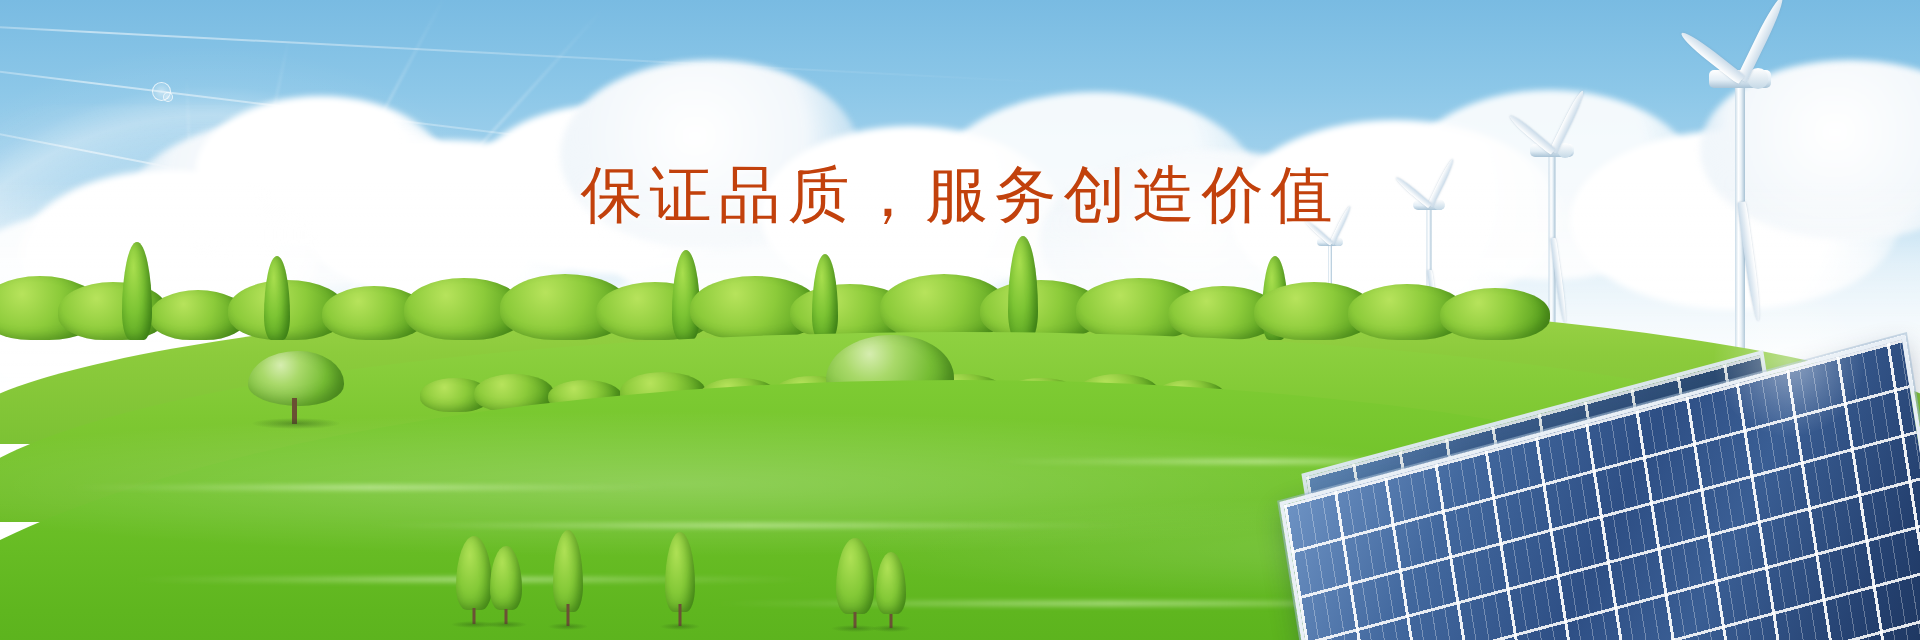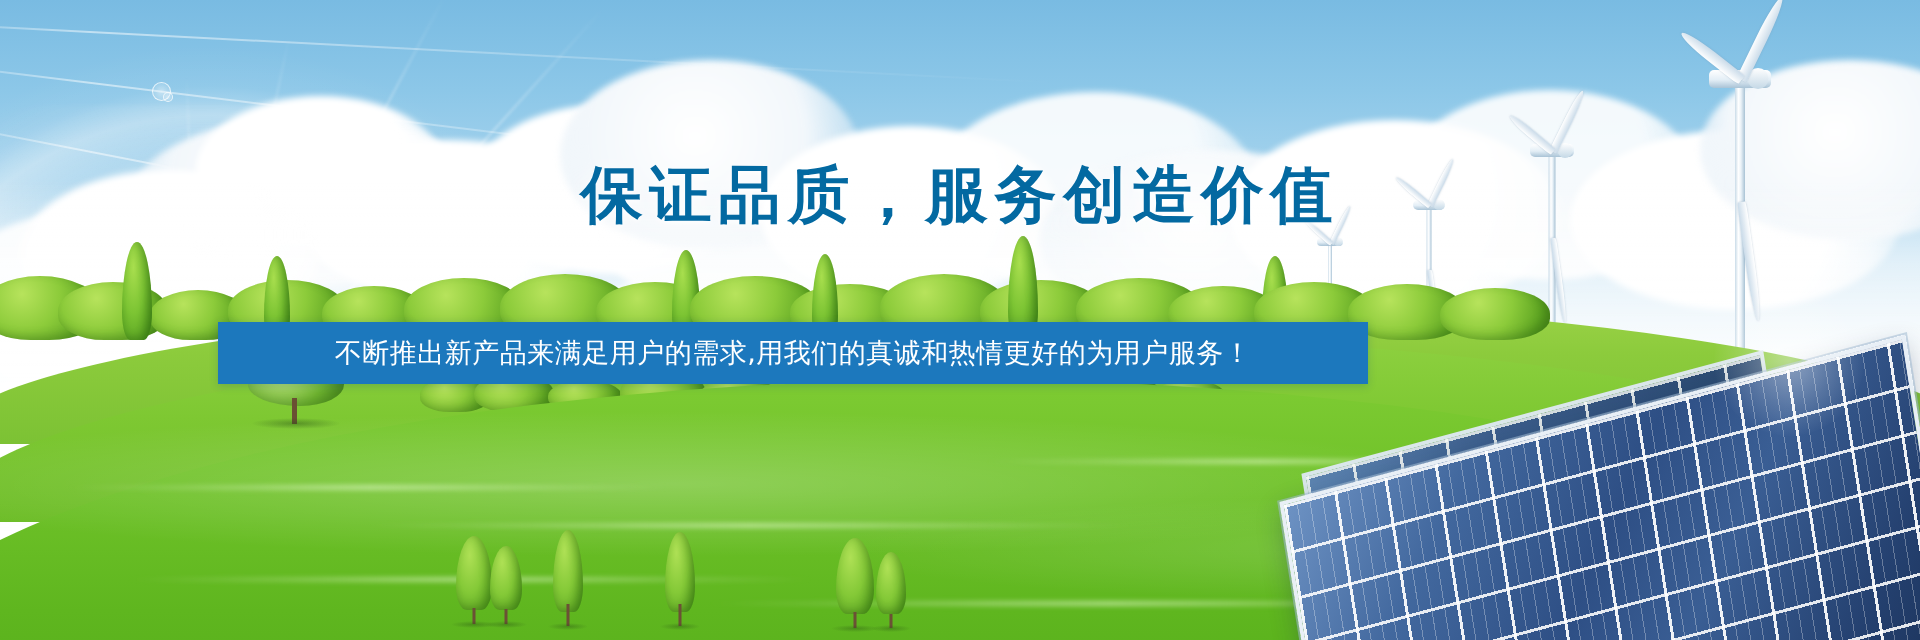--- a/index.html
+++ b/index.html
@@ -229,23 +229,23 @@
   }
   .solar-glare{
     position:absolute;right:96px;top:36px;width:150px;height:150px;border-radius:50%;
     background:radial-gradient(circle,rgba(255,255,255,.42) 0%,rgba(255,255,255,.16) 42%,rgba(255,255,255,0) 72%);
   }
 
   
   .headline{
     position:absolute;left:0;right:0;top:162px;
     text-align:center;
-    color:#0369a1;
+    color:#c2410c;
     font-size:62px;
-    font-weight:bold;
+    font-weight:normal;
     letter-spacing:7px;
     line-height:1.05;
     text-shadow:0 2px 5px rgba(255,255,255,.85),0 0 22px rgba(255,255,255,.7);
     white-space:nowrap;
     font-family:"DejaVu Sans","Liberation Sans",sans-serif;
   }
   .subbar{
     position:absolute;left:218px;top:322px;
     width:1150px;height:62px;
     background:#1c78bd;
@@ -453,17 +453,14 @@
 
   <div class="solar-wrap">
 
     <div class="solar2"></div>
     <div class="solar"></div>
     <div class="solar-glare"></div>
   </div>
 
   <div class="headline">保证品质，服务创造价值</div>
 
-  <div class="subbar">
-    <span class="subbar-text">不断推出新产品来满足用户的需求,用我们的真诚和热情更好的为用户服务！</span>
-  </div>
 
 </div>
 
 </body></html>

